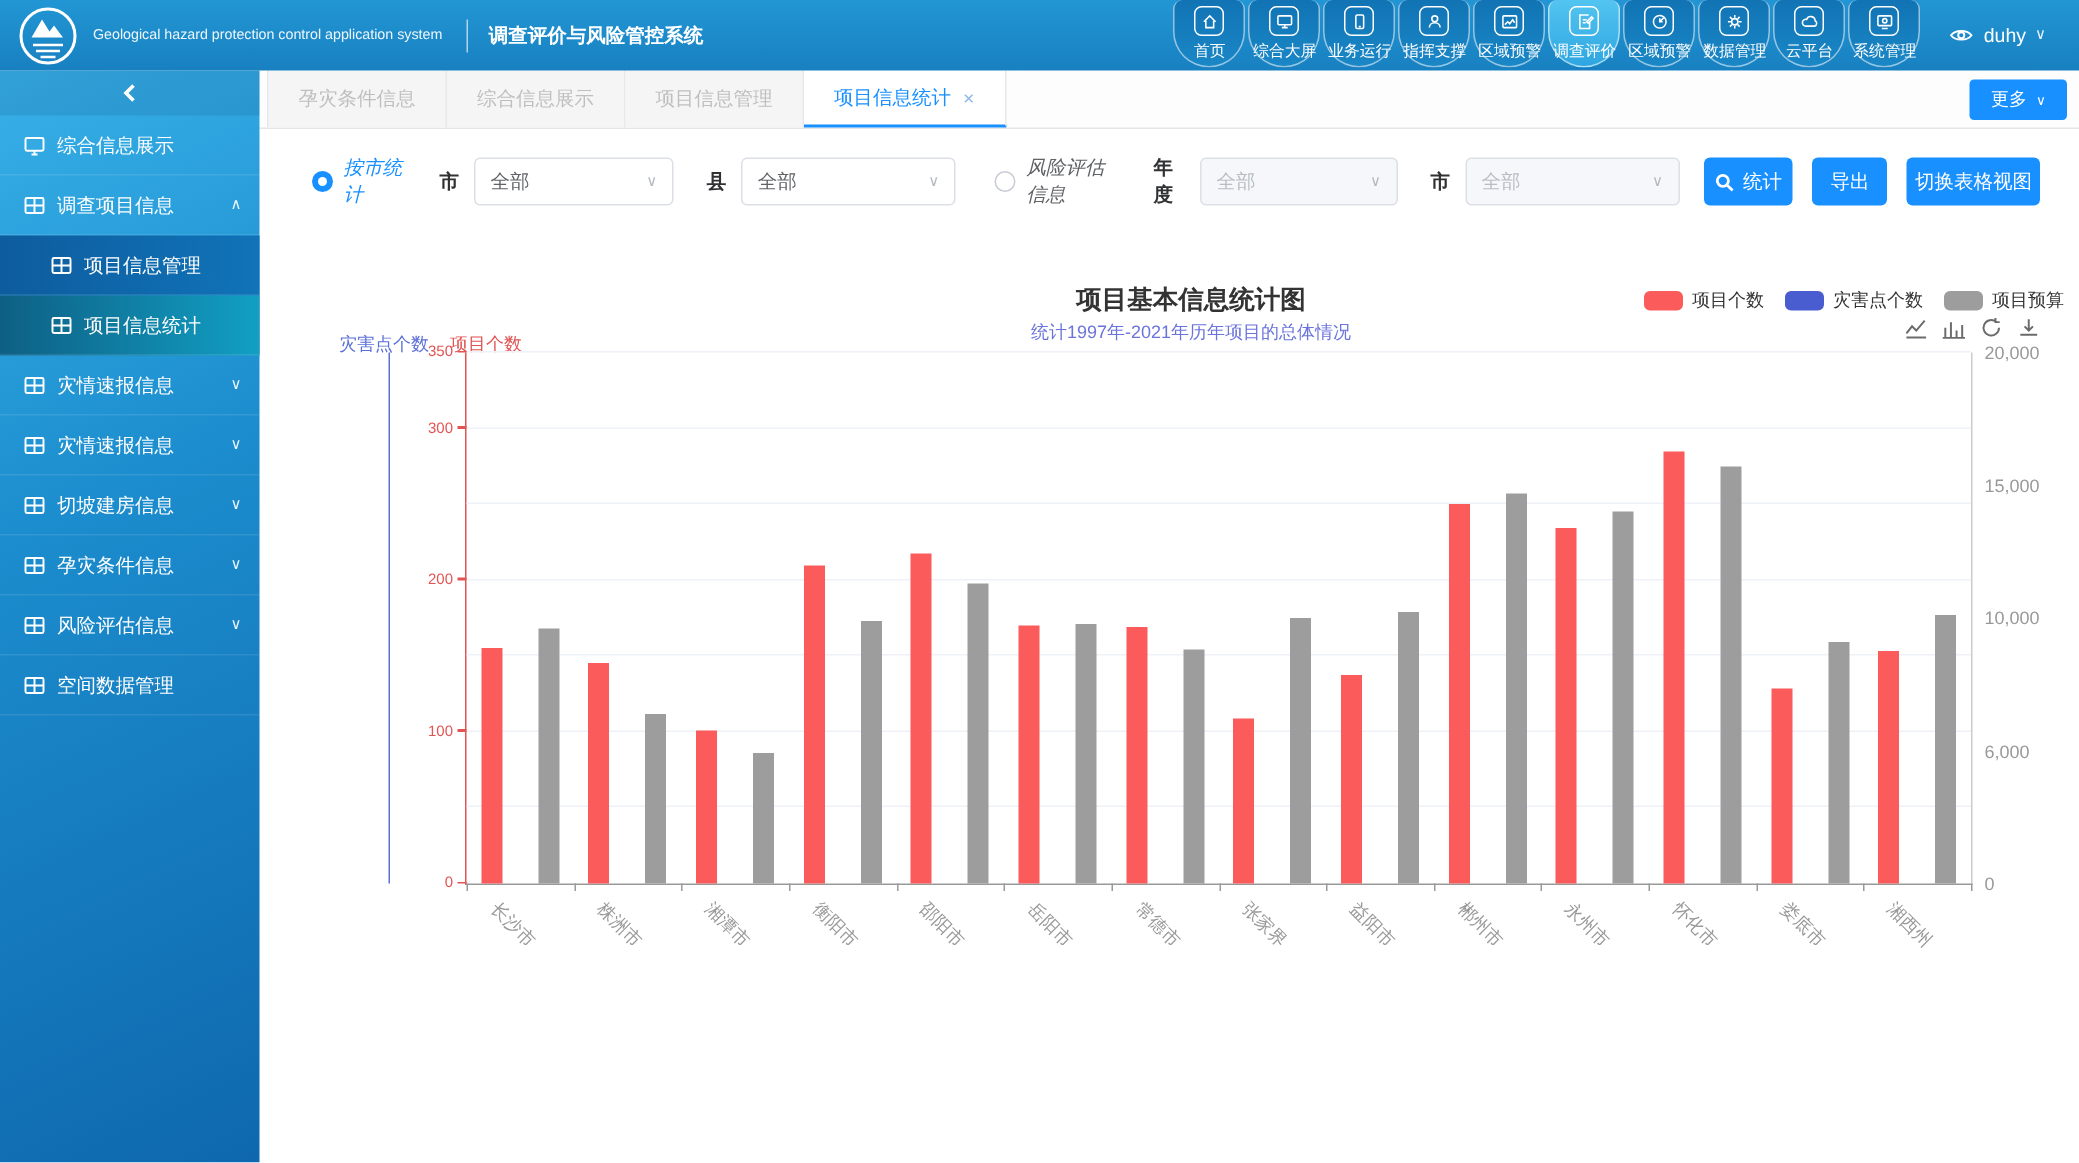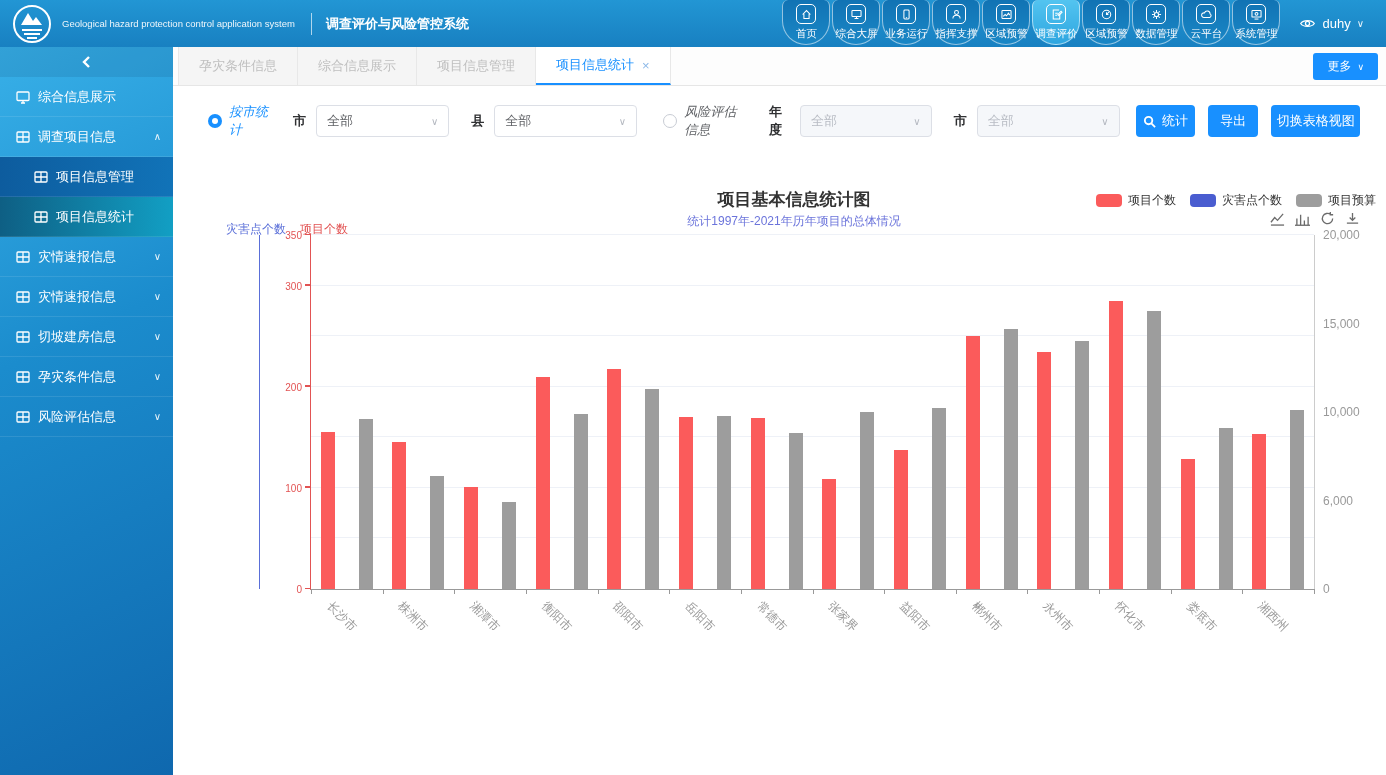--- a/index.html
+++ b/index.html
@@ -294,20 +294,27 @@
       <span class="mi-chev">∨</span>
     </div>
     <div class="menu-item">
       <span class="mi-ico"><svg viewBox="0 0 14 14">
             <rect x="1" y="2" width="12" height="10" rx="1"></rect>
             <path d="M1 7 h12 M7 2 v10"></path>
           </svg></span>
       <span class="mi-label">风险评估信息</span>
       <span class="mi-chev">∨</span>
     </div>
+    <div class="menu-item">
+      <span class="mi-ico"><svg viewBox="0 0 14 14">
+            <rect x="1" y="2" width="12" height="10" rx="1"></rect>
+            <path d="M1 7 h12 M7 2 v10"></path>
+          </svg></span>
+      <span class="mi-label">空间数据管理</span>
+    </div>
   </div>
 
   <div class="main">
     <div class="tabbar">
       <div class="tab">
           <span>孕灾条件信息</span>
         </div>
       <div class="tab">
           <span>综合信息展示</span>
         </div>

